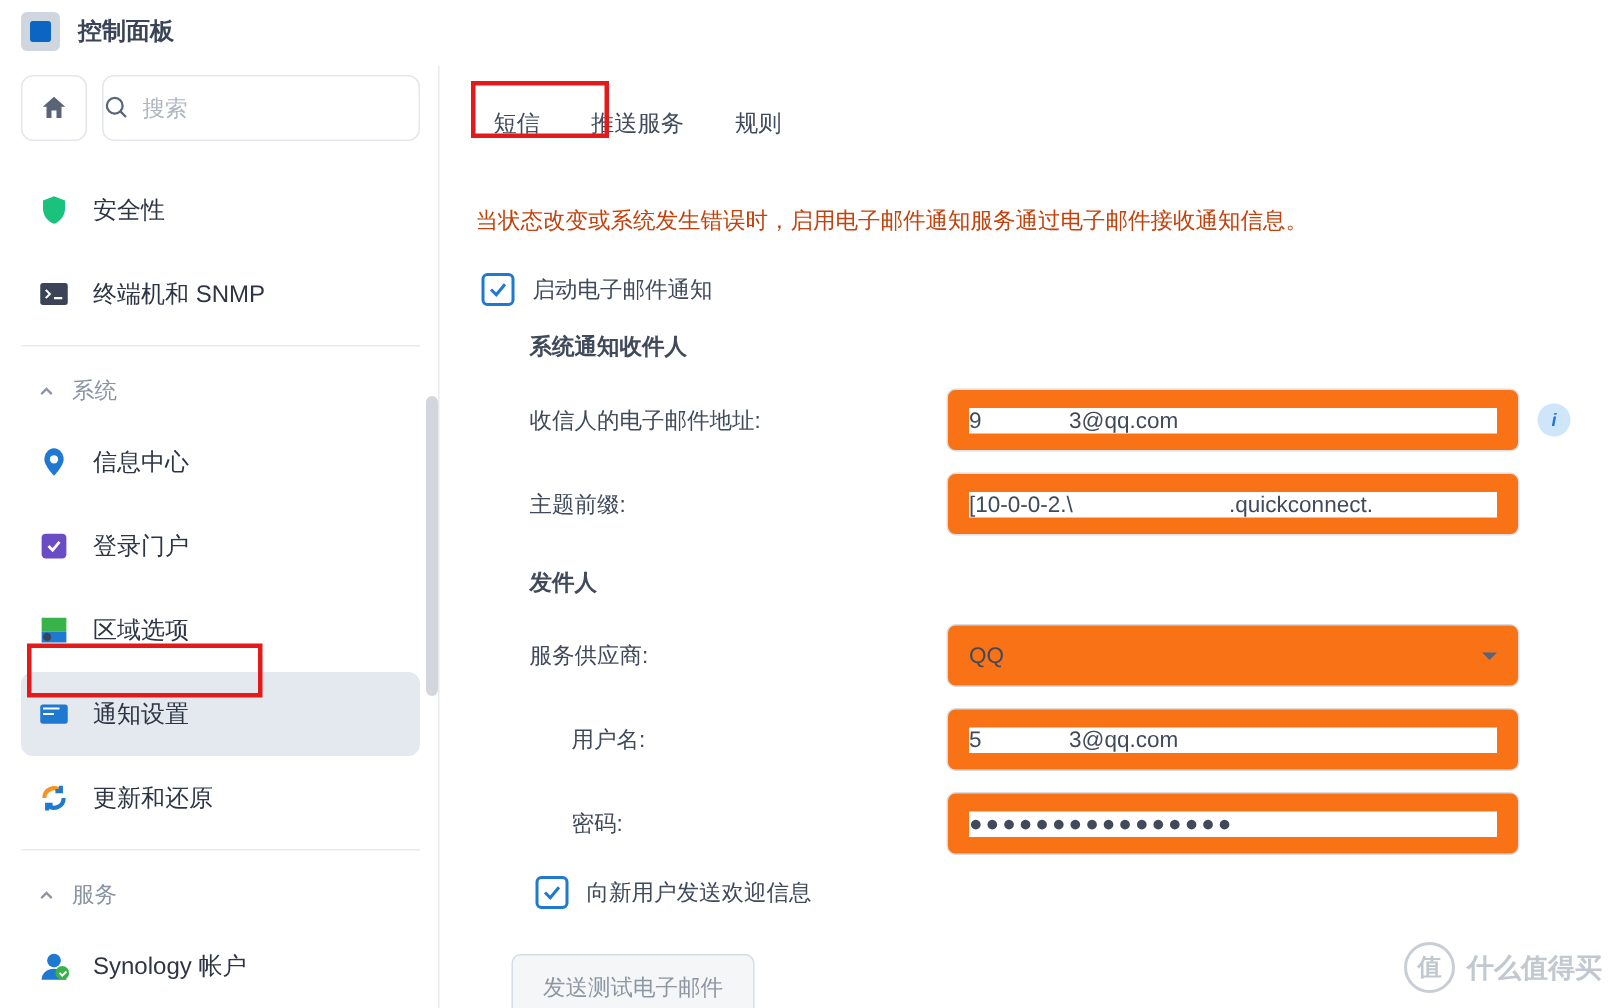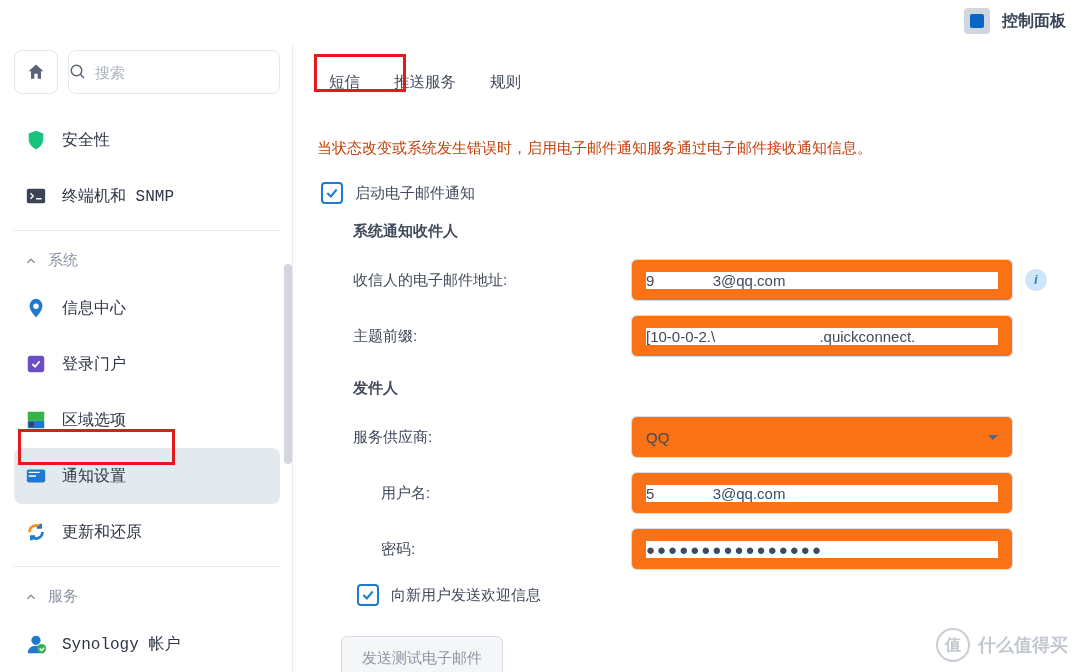--- a/index.html
+++ b/index.html
@@ -1,33 +1,33 @@
 <!DOCTYPE html>
 <html><head>
   <meta charset="utf-8">
   <style>
     * { margin: 0; padding: 0; box-sizing: border-box; }
     body { font-family: -apple-system, "Microsoft YaHei", "PingFang SC", sans-serif; font-size: 15px; color: #404a5a; background: #fff; width: 1080px; height: 672px; overflow: hidden; position: relative; }
 
-    .title-bar { display: flex; align-items: center; padding: 8px 14px 10px; justify-content: flex-end; }
+    .title-bar { display: flex; align-items: center; padding: 8px 14px 10px; }
     .title-bar .win-icon { width: 26px; height: 26px; background: #cfd6df; border-radius: 4px; display: flex; align-items: center; justify-content: center; margin-right: 12px; }
     .title-bar .win-icon i { width: 14px; height: 14px; background: #0a66c2; border-radius: 2px; }
     .title-bar h1 { font-size: 16px; font-weight: 600; color: #3b4456; }
 
     .layout { display: flex; height: calc(100% - 44px); }
 
     .sidebar { width: 292px; flex-shrink: 0; padding: 6px 12px 0 14px; overflow-y: auto; }
     .top-row { display: flex; gap: 10px; align-items: center; margin-bottom: 18px; }
     .home-btn { width: 44px; height: 44px; border: 1px solid #e3e6ea; border-radius: 8px; display: flex; align-items: center; justify-content: center; }
     .search { flex: 1; height: 44px; border: 1px solid #e3e6ea; border-radius: 8px; display: flex; align-items: center; padding: 0 0; color: #9aa2ae; }
     .search svg { margin-right: 8px; flex-shrink: 0; }
     .search input { border: none; outline: none; font-size: 15px; width: 100%; color: #404a5a; }
     .search input::placeholder { color: #aeb5bf; }
 
-    .nav-item { display: flex; align-items: center; height: 56px; padding: 0 10px; border-radius: 8px; gap: 14px; cursor: pointer; font-family: Liberation Mono, monospace; }
+    .nav-item { display: flex; align-items: center; height: 56px; padding: 0 10px; border-radius: 8px; gap: 14px; cursor: pointer; }
     .nav-item.active { background: #e3e9ef; }
     .nav-item .ico { width: 24px; height: 24px; flex-shrink: 0; display: flex; align-items: center; justify-content: center; }
     .nav-item span { font-size: 16px; color: #2d3544; }
 
     .section-hdr { display: flex; align-items: center; gap: 10px; padding: 14px 10px 10px; color: #8a94a3; font-size: 15px; }
     .section-hdr svg { stroke: #8a94a3; }
     .divider { height: 1px; background: #e8eaed; margin: 6px 0; }
 
     .highlight-box { position: absolute; border: 3px solid #e41a1a; pointer-events: none; z-index: 50; }
 

